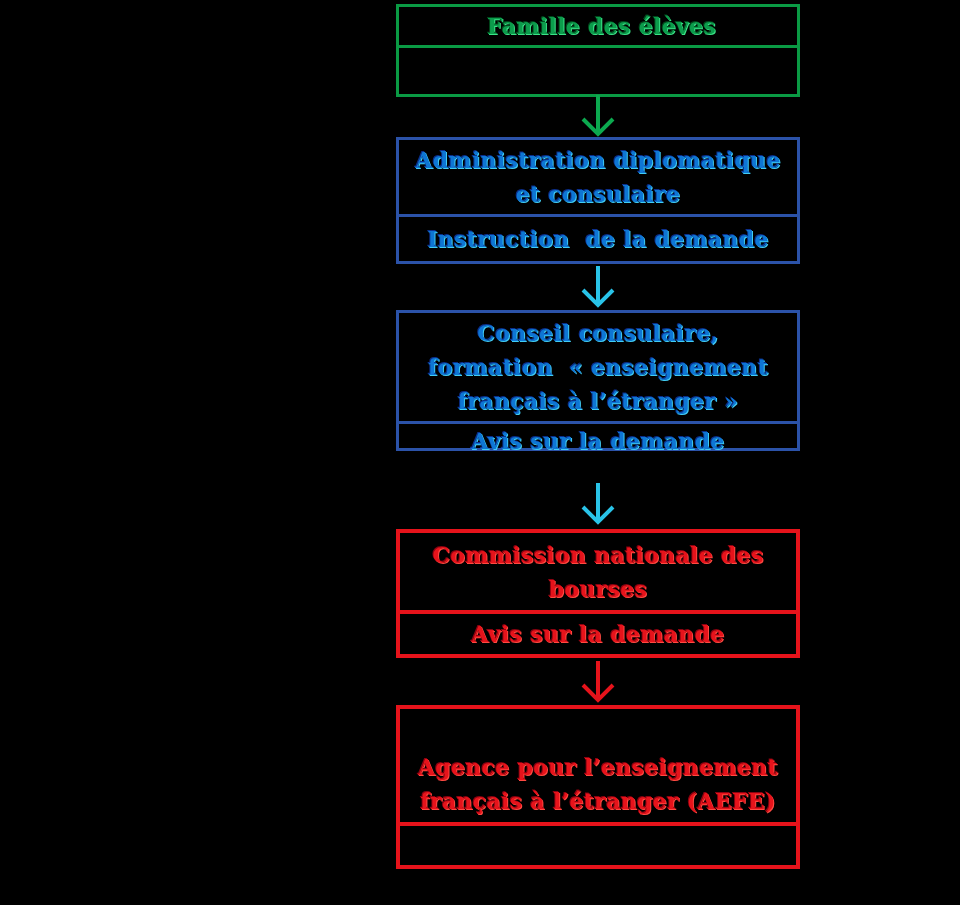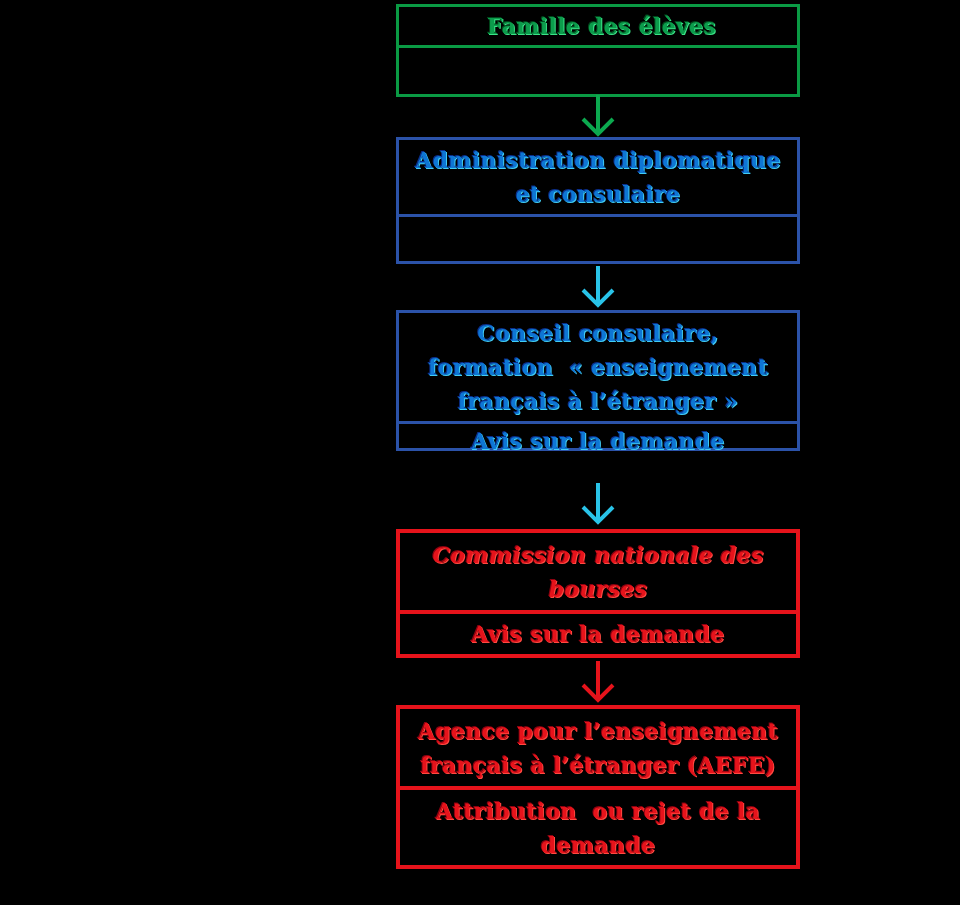--- a/index.html
+++ b/index.html
@@ -79,50 +79,49 @@
   </div>
 
   <svg class="arrow" style="top:95px;" viewBox="0 0 44 42">
     <line x1="22" y1="0" x2="22" y2="36" stroke-width="4" stroke="#0CA94F"></line>
     <polyline points="7,24 22,39 37,24" fill="none" stroke-width="4" stroke="#0CA94F"></polyline>
   </svg>
 
   <div class="box blue" style="top:137px;height:127px;">
     <div class="cell title" style="height:74px;">Administration diplomatique
 et consulaire</div>
+    <div class="cell sub">Instruction  de la demande</div>
   </div>
 
   <svg class="arrow" style="top:266px;" viewBox="0 0 44 42">
     <line x1="22" y1="0" x2="22" y2="36" stroke-width="4" stroke="#29C3E8"></line>
     <polyline points="7,24 22,39 37,24" fill="none" stroke-width="4" stroke="#29C3E8"></polyline>
   </svg>
 
   <div class="box blue" style="top:310px;height:141px;">
     <div class="cell title" style="height:108px;">Conseil consulaire,
 formation  « enseignement
 français à l’étranger »</div>
     <div class="cell sub">Avis sur la demande</div>
   </div>
 
   <svg class="arrow" style="top:483px;" viewBox="0 0 44 42">
     <line x1="22" y1="0" x2="22" y2="36" stroke-width="4" stroke="#29C3E8"></line>
     <polyline points="7,24 22,39 37,24" fill="none" stroke-width="4" stroke="#29C3E8"></polyline>
   </svg>
 
   <div class="box red" style="top:529px;height:129px;">
-    <div class="cell title" style="height:77px;font-style:italic;">Commission nationale des
+    <div class="cell title" style="height:77px;">Commission nationale des
 bourses</div>
     <div class="cell sub">Avis sur la demande</div>
   </div>
 
   <svg class="arrow" style="top:661px;" viewBox="0 0 44 42">
     <line x1="22" y1="0" x2="22" y2="36" stroke-width="4" stroke="#E6131B"></line>
     <polyline points="7,24 22,39 37,24" fill="none" stroke-width="4" stroke="#E6131B"></polyline>
   </svg>
 
   <div class="box red" style="top:705px;height:164px;">
-    <div class="cell title" style="height:77px;">Agence pour l’enseignement
+    <div class="cell title" style="height:77px;margin-top:36px;">Agence pour l’enseignement
 français à l’étranger (AEFE)</div>
-    <div class="cell sub">Attribution  ou rejet de la
-demande</div>
   </div>
 
 </div>
 
 </body></html>

